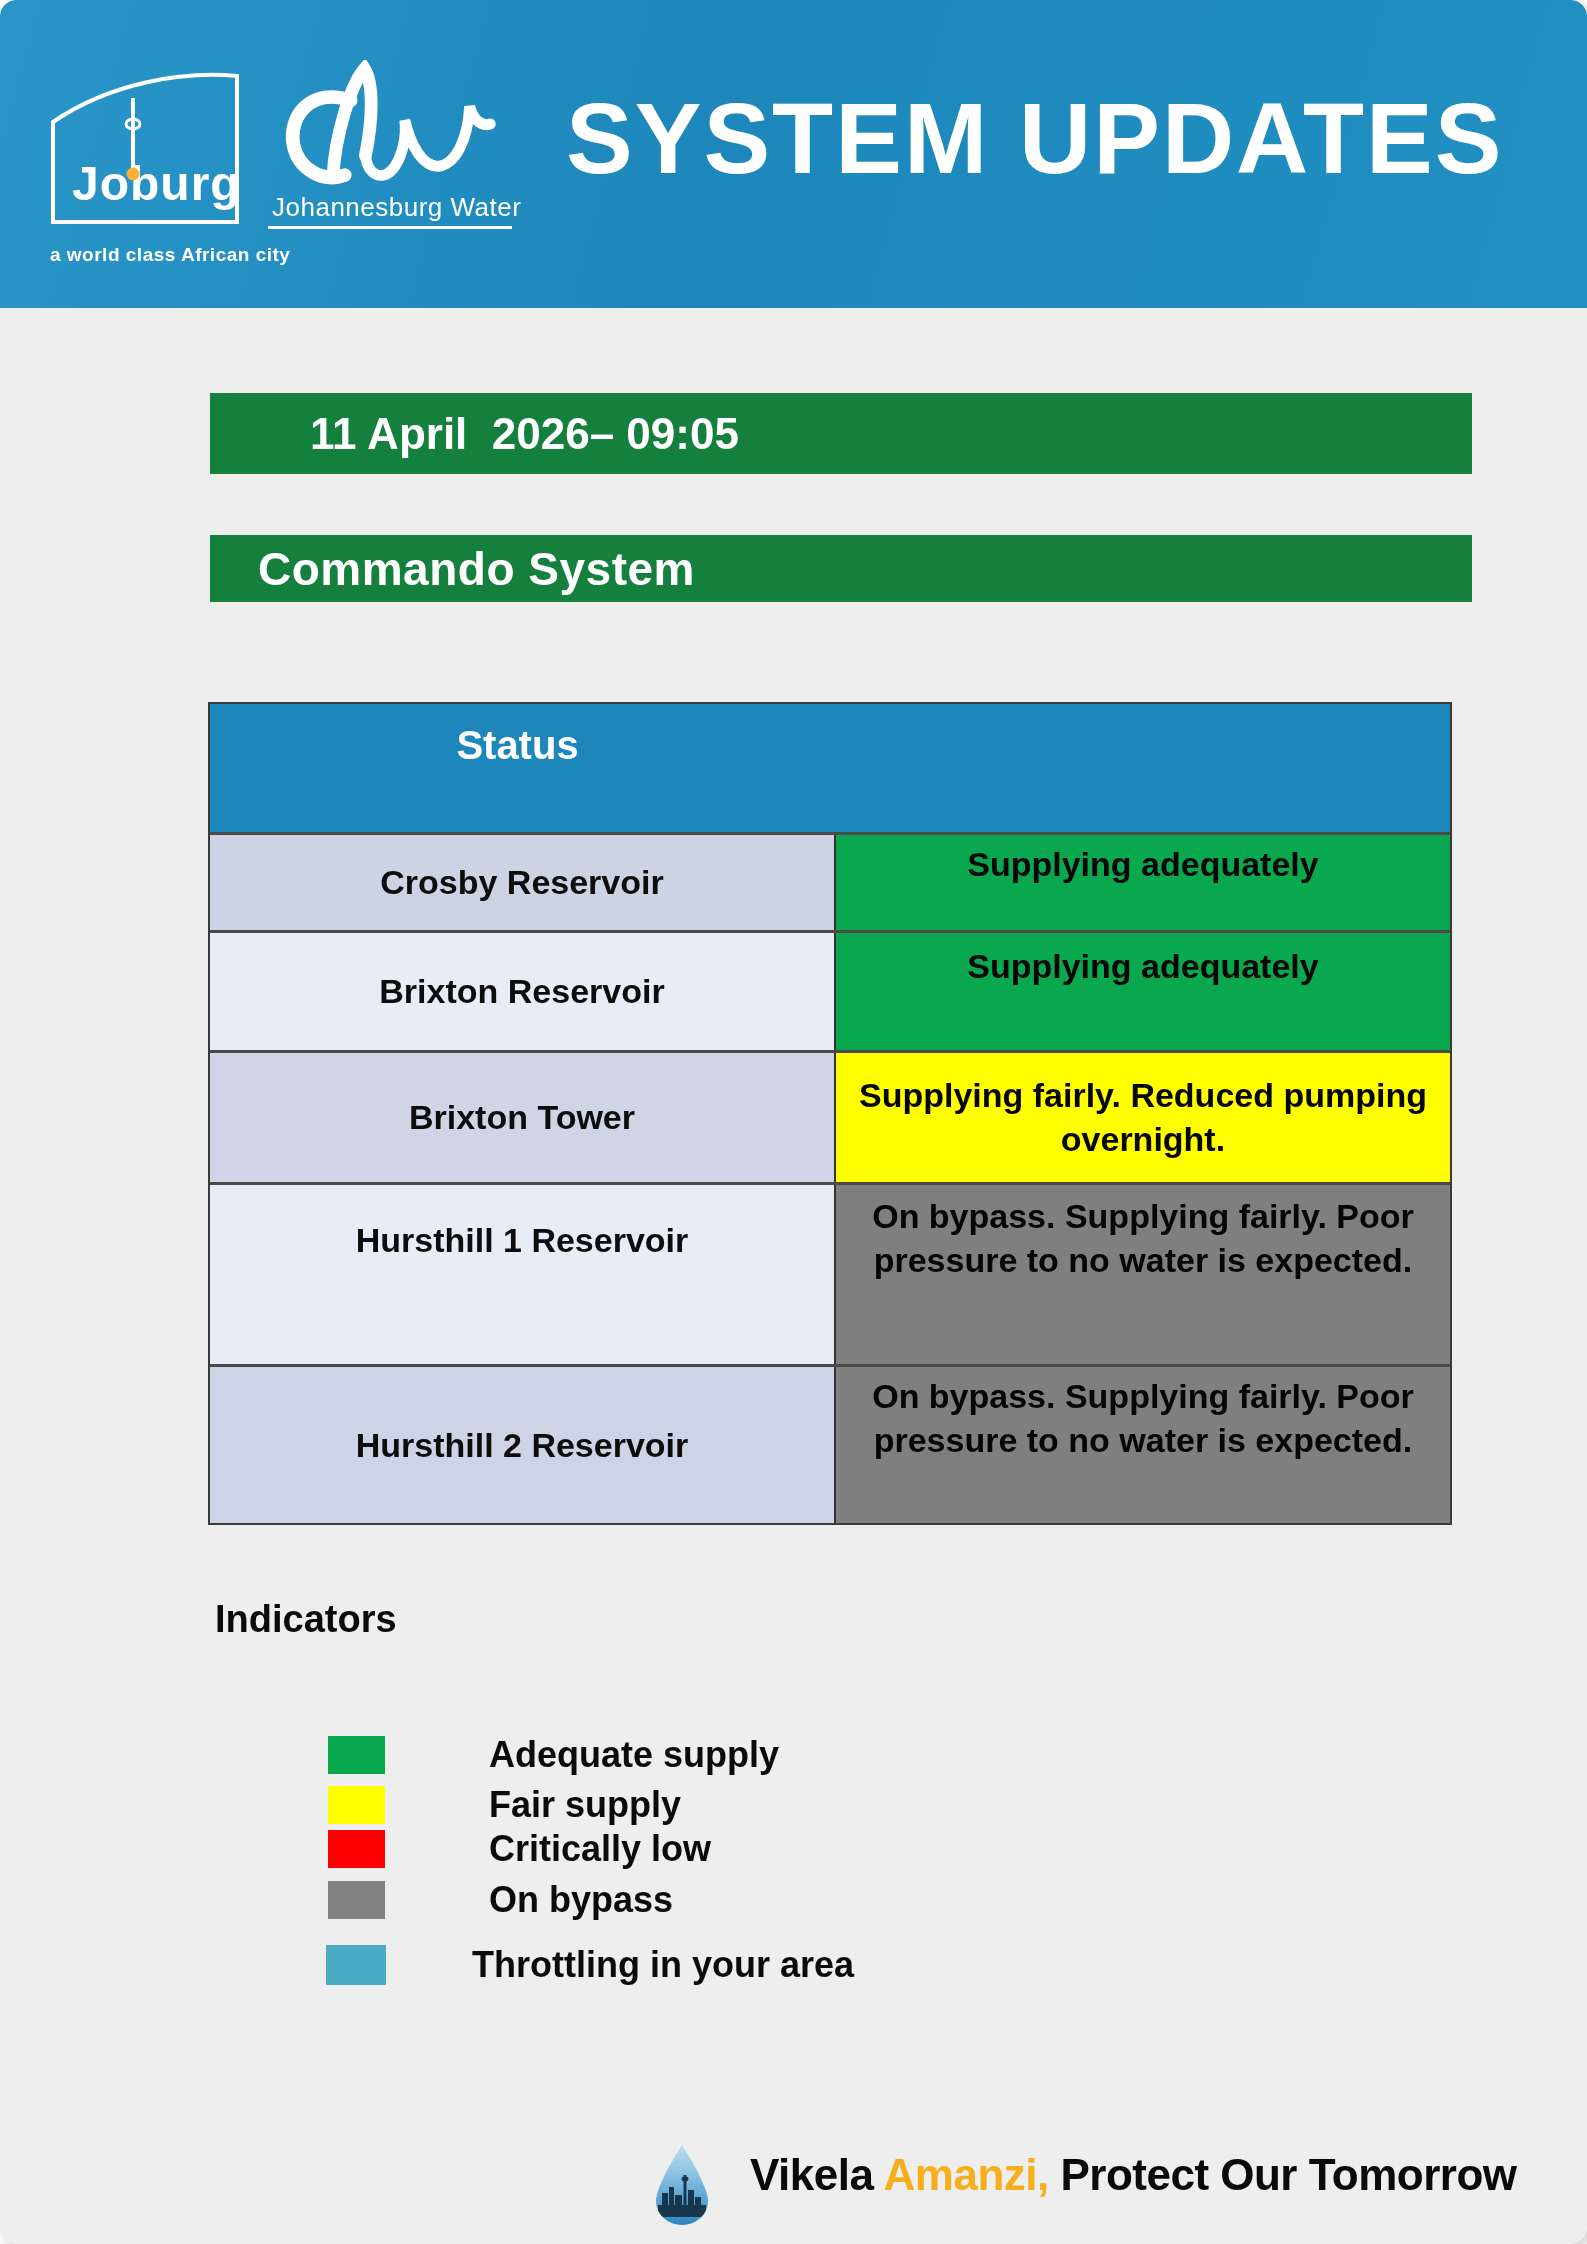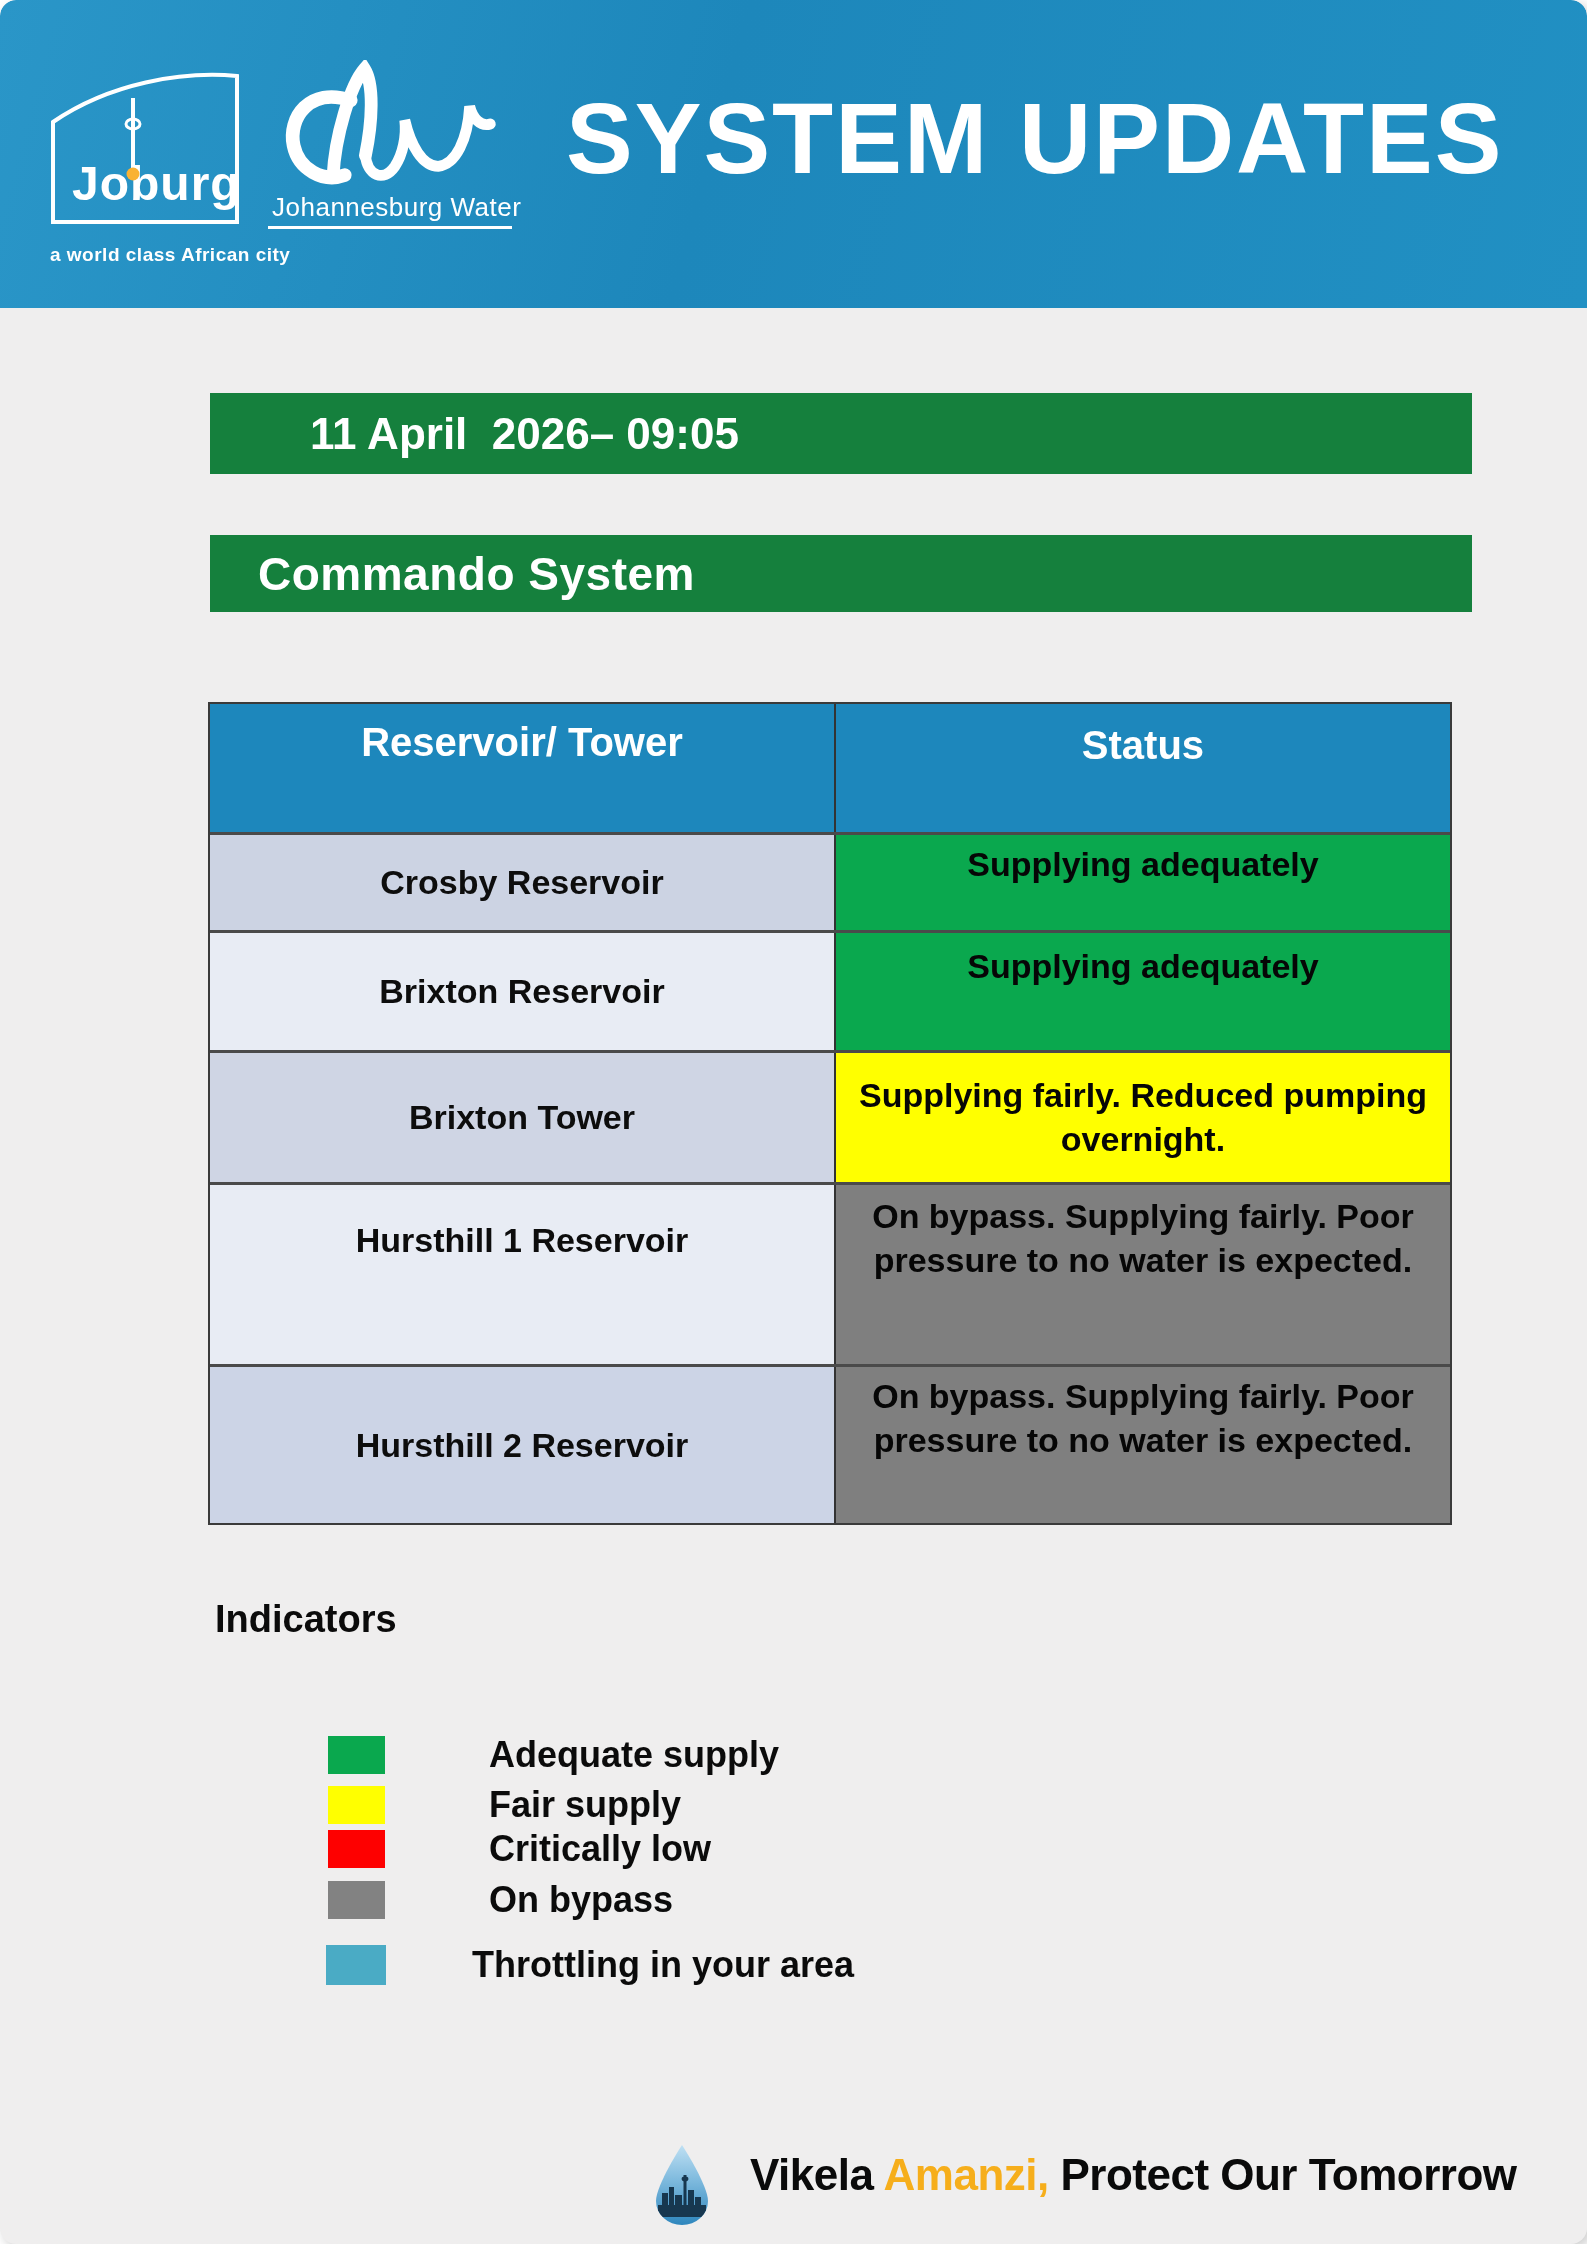--- a/index.html
+++ b/index.html
@@ -30,21 +30,21 @@
     position:absolute;left:566px;top:88px;width:980px;
     color:#ffffff;font-size:100px;font-weight:bold;letter-spacing:2px;
     line-height:100px;white-space:nowrap;
   }
   
   .banner{
     position:absolute;left:210px;width:1262px;background:#15803d;color:#ffffff;
     font-weight:bold;display:flex;align-items:center;
   }
   .banner.date{top:393px;height:81px;font-size:44px;padding-left:100px;box-sizing:border-box;white-space:pre;}
-  .banner.system{top:535px;height:77px;font-size:46px;padding-left:48px;box-sizing:border-box;letter-spacing:.5px;}
+  .banner.system{top:535px;height:67px;font-size:46px;padding-left:48px;box-sizing:border-box;letter-spacing:.5px;}
   
   .sys-table{
     position:absolute;left:208px;top:702px;width:1244px;
     border:2px solid #3a3a3a;box-sizing:border-box;
   }
   .t-row{display:flex;width:100%;box-sizing:border-box;border-top:3px solid #4a4a4a;}
   .t-row:first-child{border-top:none;}
   .cell{box-sizing:border-box;display:flex;justify-content:center;text-align:center;}
   .cell.name{width:627px;border-right:2px solid #333333;color:#0d0d0d;font-size:34px;font-weight:bold;}
   .cell.status{width:615px;color:#060606;font-size:34px;font-weight:bold;line-height:1.28;padding-left:22px;padding-right:22px;}
@@ -113,21 +113,20 @@
     <div class="jw-underline"></div>
 
     <div class="main-title">SYSTEM UPDATES</div>
   </div>
 
   <div class="banner date">11 April  2026– 09:05</div>
   <div class="banner system">Commando System</div>
 
   <div class="sys-table">
     <div class="t-row hdr">
-      <div class="cell name">Reservoir/ Tower</div>
       <div class="cell status status-hdr" style="background:#1d87bc;">Status</div>
     </div>
     <div class="t-row r0">
       <div class="cell name">Crosby Reservoir</div>
       <div class="cell status status-adequate">Supplying adequately</div>
     </div>
     <div class="t-row r1">
       <div class="cell name">Brixton Reservoir</div>
       <div class="cell status status-adequate">Supplying adequately</div>
     </div>

